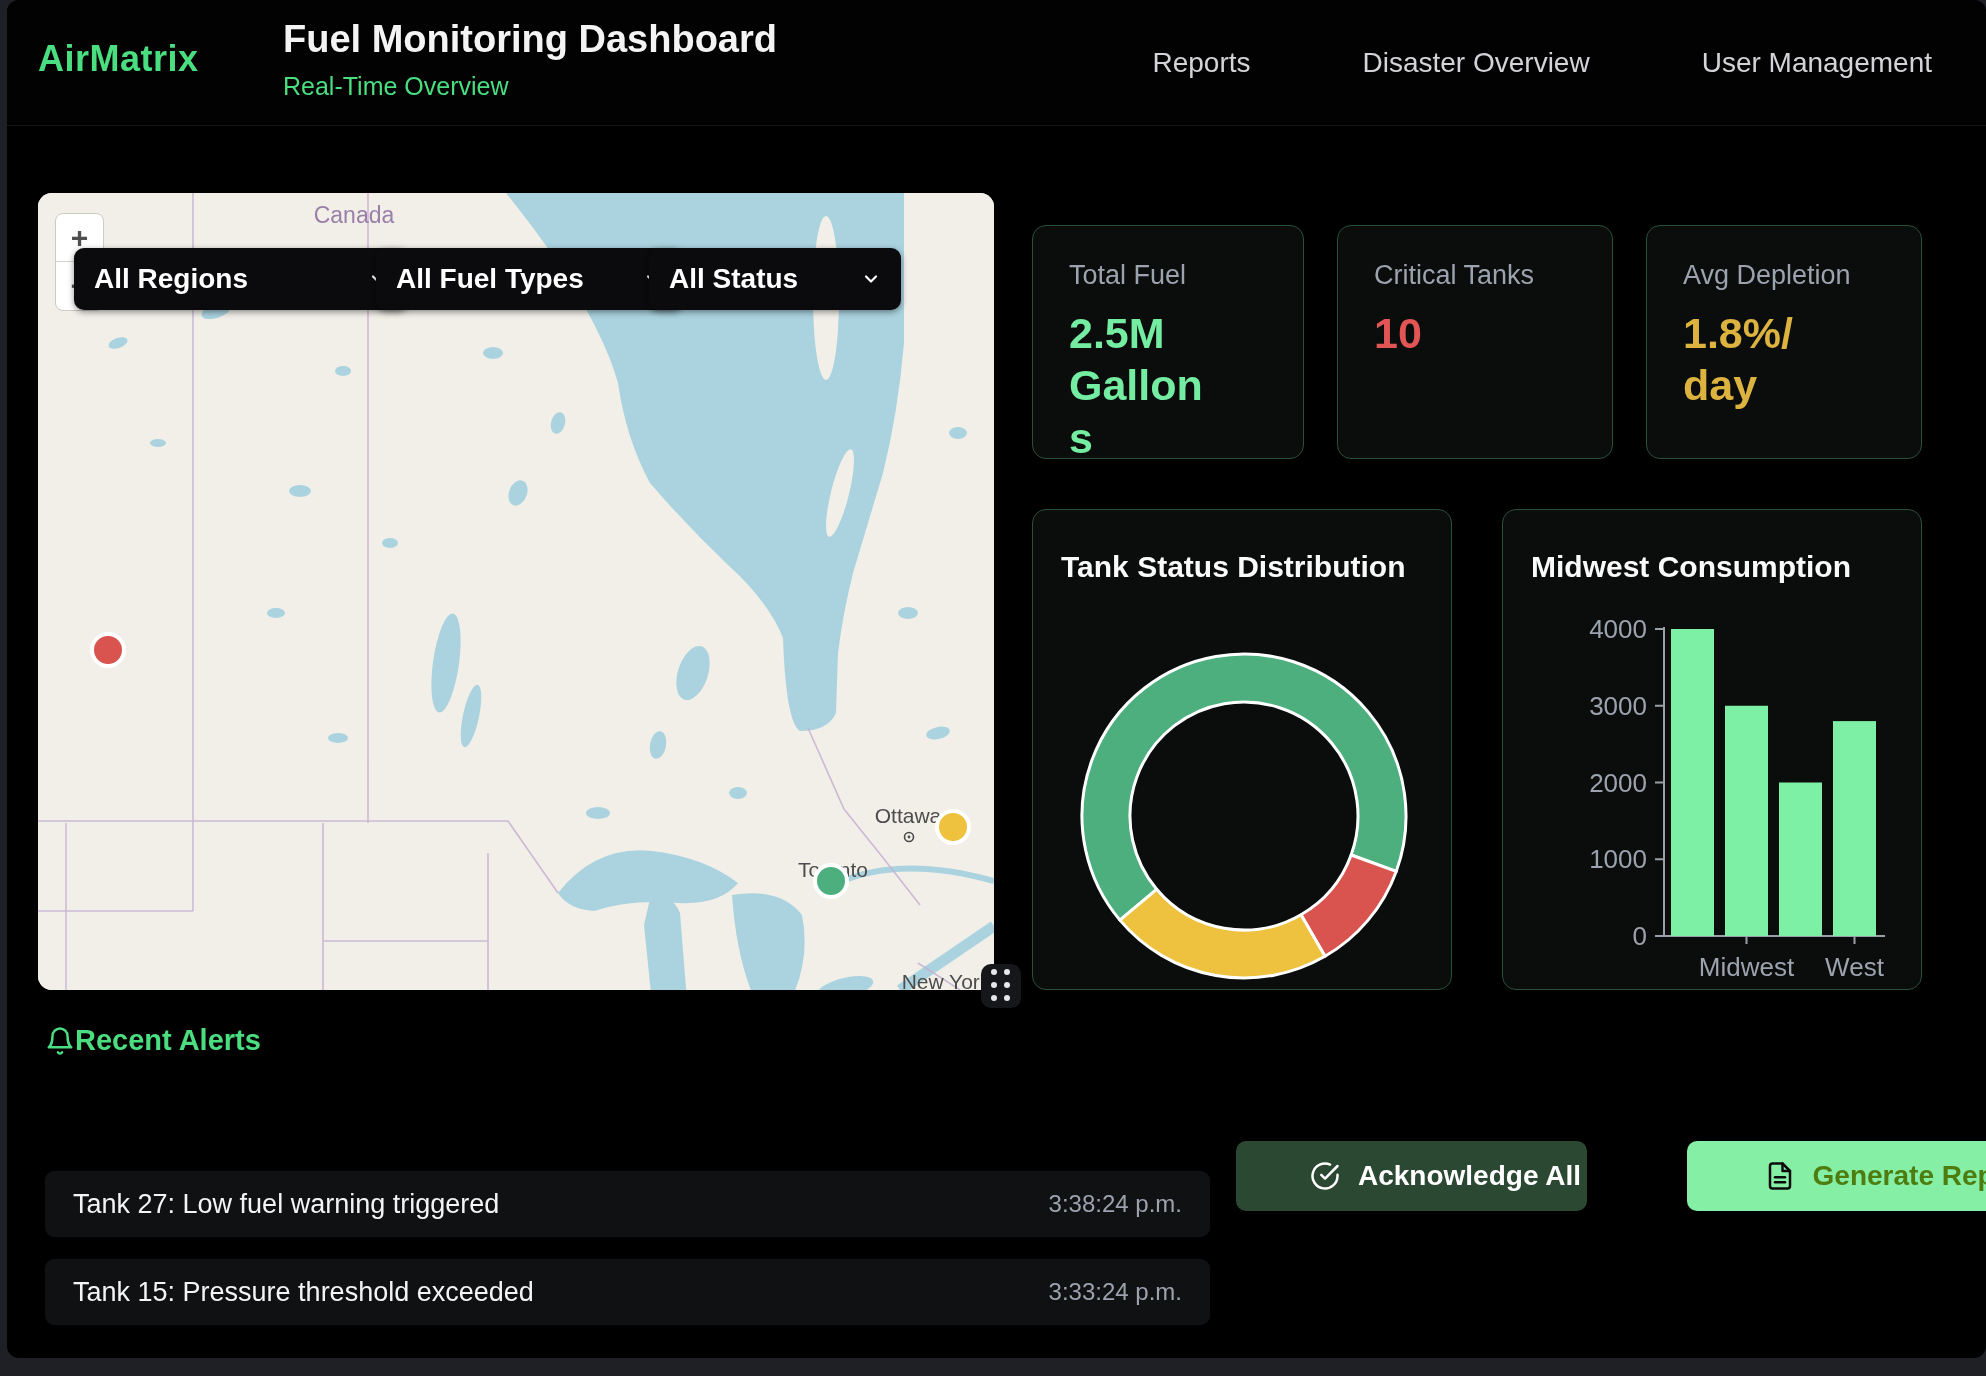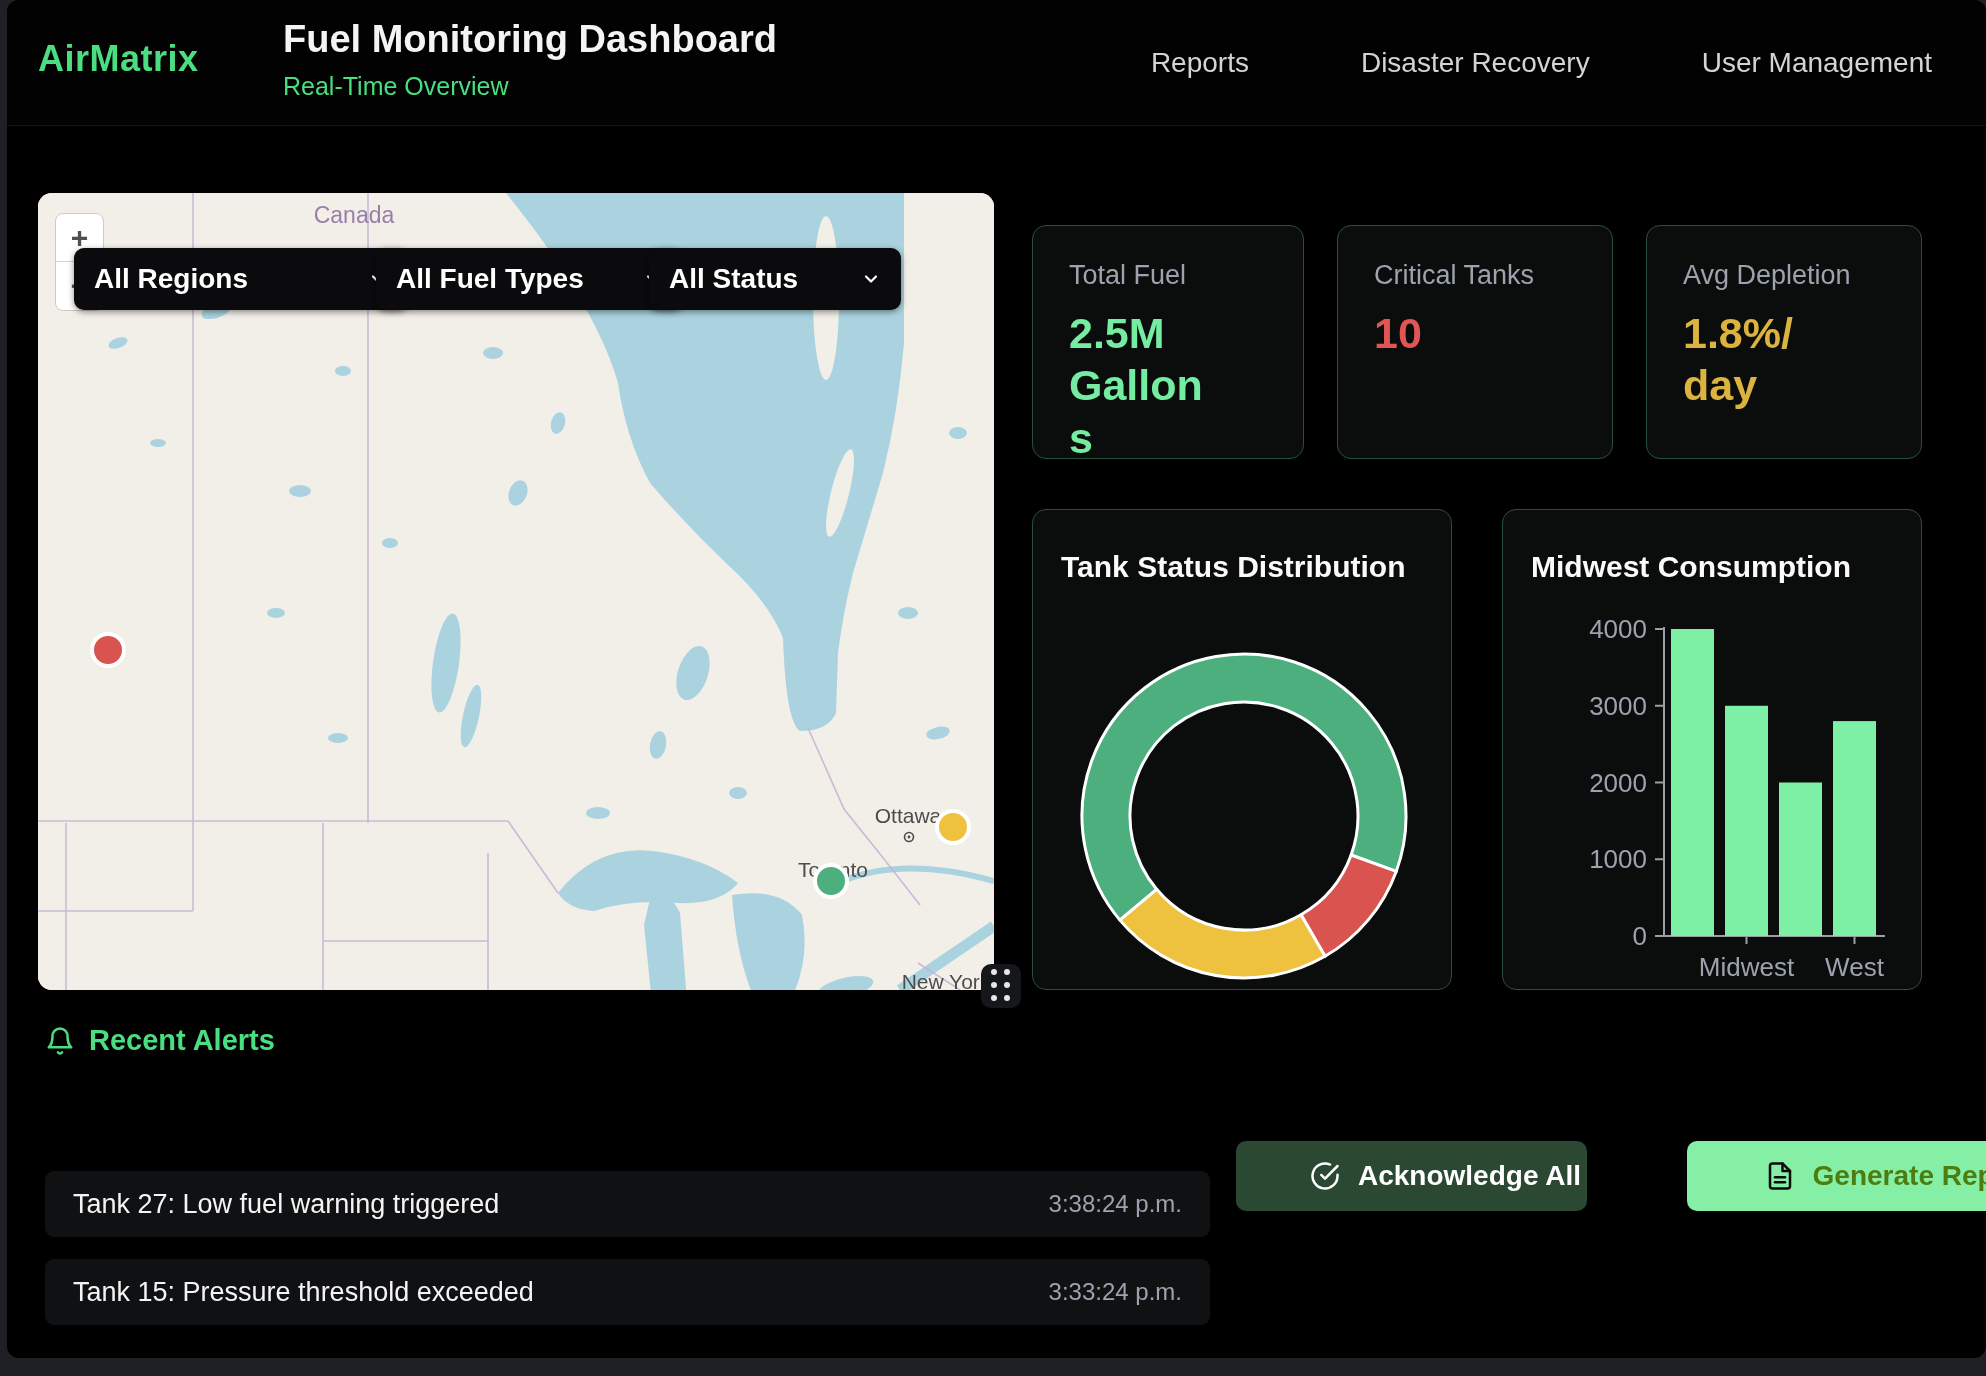--- a/index.html
+++ b/index.html
@@ -33,21 +33,21 @@
   .stat-card{position:absolute;top:225px;height:234px;background:#0a0d0b;border:1px solid #28513c;
     border-radius:14px;box-sizing:border-box;padding:34px 36px;}
   .stat-label{font-size:27px;color:#9ca3af;}
   .stat-value{margin-top:16px;font-size:43px;font-weight:700;line-height:1.22;overflow-wrap:break-word;}
   
   .panel{position:absolute;top:509px;width:420px;height:481px;background:#0a0d0b;border:1px solid #28513c;
     border-radius:14px;box-sizing:border-box;}
   .panel-title{position:absolute;left:28px;top:40px;font-size:30px;font-weight:700;color:#fafafa;}
   .panel svg{position:absolute;left:0;top:0;}
   
-  .alerts-head{position:absolute;left:38px;top:1024px;display:flex;align-items:center;gap:14px;}
+  .alerts-head{position:absolute;left:38px;top:1024px;display:flex;align-items:center;}
   .alerts-title{font-size:29px;font-weight:700;color:#4ade80;}
   .alert-row{position:absolute;left:38px;width:1165px;height:66px;background:#101113;border-radius:9px;
     display:flex;align-items:center;justify-content:space-between;padding:0 28px;box-sizing:border-box;cursor:pointer;}
   .alert-text{font-size:27px;color:#f4f4f5;}
   .alert-time{font-size:24px;color:#9ca3af;}
   
   .btn{position:absolute;top:1141px;width:351px;height:70px;border-radius:10px;border:none;display:flex;
     align-items:center;justify-content:flex-end;gap:18px;font-size:28px;font-weight:700;cursor:pointer;
     font-family:inherit;}
   .btn-ack{left:1229px;background:#2b4833;color:#fff;}
@@ -57,21 +57,21 @@
 <body>
 
 <div class="stage">
 
   <div class="header">
     <div class="logo">AirMatrix</div>
     <div class="title">Fuel Monitoring Dashboard</div>
     <div class="subtitle">Real-Time Overview</div>
     <div class="nav">
       <div class="nav-item">Reports</div>
-      <div class="nav-item">Disaster Recovery</div>
+      <div class="nav-item">Disaster Overview</div>
       <div class="nav-item">User Management</div>
     </div>
   </div>
 
   <div class="map-panel">
     <svg width="956" height="797" viewBox="0 0 956 797">
       <rect x="0" y="0" width="956" height="797" fill="#f2efe9"></rect>
       <g fill="#aad3df" stroke="none">
 
         <path d="M468,0 L866,0 L866,150 Q860,220 845,280 Q830,330 815,380 Q805,420 800,460 L798,520 Q790,538 762,538 Q748,530 745,445 Q730,408 690,372 Q648,332 612,290 Q588,246 580,190 Q566,140 520,70 Q500,40 468,0 Z"></path>

